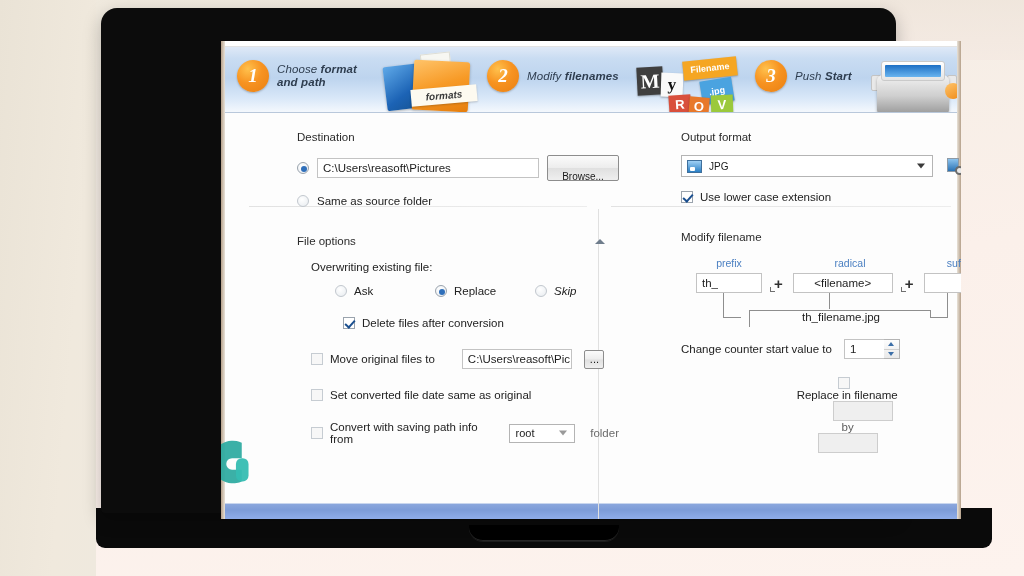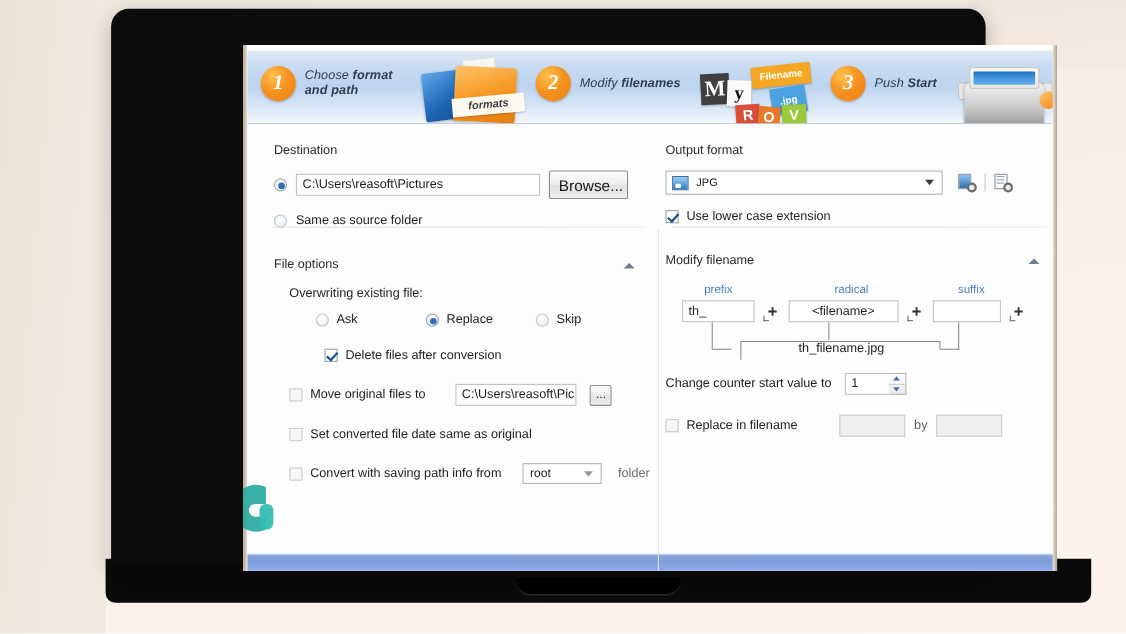--- a/index.html
+++ b/index.html
@@ -165,21 +165,21 @@
              background:#e9e9e9; border:1px solid #c4c4c4; border-radius:2px;}
   .pr-side-r{position:absolute; left:84px; top:22px; width:10px; height:16px;
              background:#e9e9e9; border:1px solid #c4c4c4; border-radius:2px;}
 
   
   #body {
     flex: 1; position: relative;
     background:#fdfdfd;
     display: flex;
   }
-  .col { position: relative; }
+  .col { position: relative; margin-left: 48px; }
   .col-left  { width: 366px; padding: 18px 0 0 24px; }
   .col-right { width: 366px; padding: 18px 0 0 14px; }
   .vdiv {
     position:absolute; left:373px; top:96px; width:1px; height:340px;
     background:#e0e0e0;
   }
   .hdiv-left {
     position:absolute; left:24px; top:93px; width:338px; height:1px;
     background: linear-gradient(90deg,#e2e2e2,#ededed);
   }
@@ -230,22 +230,22 @@
     border:1px solid #c3c3c3; background:#fff;
     font-size:11.5px; color:#1d1d1d;
     padding:2px 5px; height:20px; line-height:15px;
     font-family:"Liberation Sans", sans-serif;
     overflow:hidden; white-space:nowrap;
   }
   .tbox.grey { background:#efefef; border:1px solid #cdcdcd; }
   .btn {
     border:1px solid #8d8d8d; border-radius:2px;
     background:linear-gradient(180deg,#fbfbfb 0%, #ededed 48%, #e0e0e0 52%, #efefef 100%);
-    font-size:14px; color:#1b1b1b; height:26px; line-height:18px;
-    padding:4px 8px; text-align:center; cursor:default;
+    font-size:10px; color:#1b1b1b; height:21px; line-height:18px;
+    padding:12px 8px; text-align:center; cursor:default;
   }
   .btn-sm { padding:0 5px; height:19px; line-height:16px; font-size:11px; }
 
   
   .combo {
     border:1px solid #b4b4b4; background:#fff;
     height:22px; display:flex; align-items:center;
     font-size:10px; color:#1b1b1b; position:relative;
   }
   .combo .caret {
@@ -433,21 +433,21 @@
 
               <div class="row" style="margin:12px 0 0 38px; gap:0;">
                 <div class="row" style="gap:7px; width:100px;">
                   <span class="radio dim"></span>
                   <span class="lbl">Ask</span>
                 </div>
                 <div class="row" style="gap:7px; width:100px;">
                   <span class="radio on"></span>
                   <span class="lbl">Replace</span>
                 </div>
-                <div class="row" style="gap:7px;">
+                <div class="row" style="gap:7px;font-style:italic;">
                   <span class="radio dim"></span>
                   <span class="lbl">Skip</span>
                 </div>
               </div>
 
               <div class="row" style="gap:7px; margin:20px 0 0 14px;padding-left:32px;">
                 <span class="cb on"></span>
                 <span class="lbl">Delete files after conversion</span>
               </div>
 
@@ -548,21 +548,21 @@
                   <div class="up">
                       <i></i>
                     </div>
                   <div class="dn">
                       <i></i>
                     </div>
                 </div>
               </div>
 
 
-              <div class="row" style="margin:18px 0 0 0;">
+              <div class="row" style="margin:18px 0 0 0;flex-direction:column;">
                 <span class="cb dim"></span>
                 <span class="lbl" style="margin-left:7px;">Replace in filename</span>
                 <div class="tbox grey" style="width:60px; margin-left:38px;"></div>
                 <span class="lbl" style="margin-left:8px; color:#5c5c5c;">by</span>
                 <div class="tbox grey" style="width:60px; margin-left:8px;"></div>
               </div>
             </div>
           </div>
 
           <svg id="watermark" viewBox="0 0 64 64">

